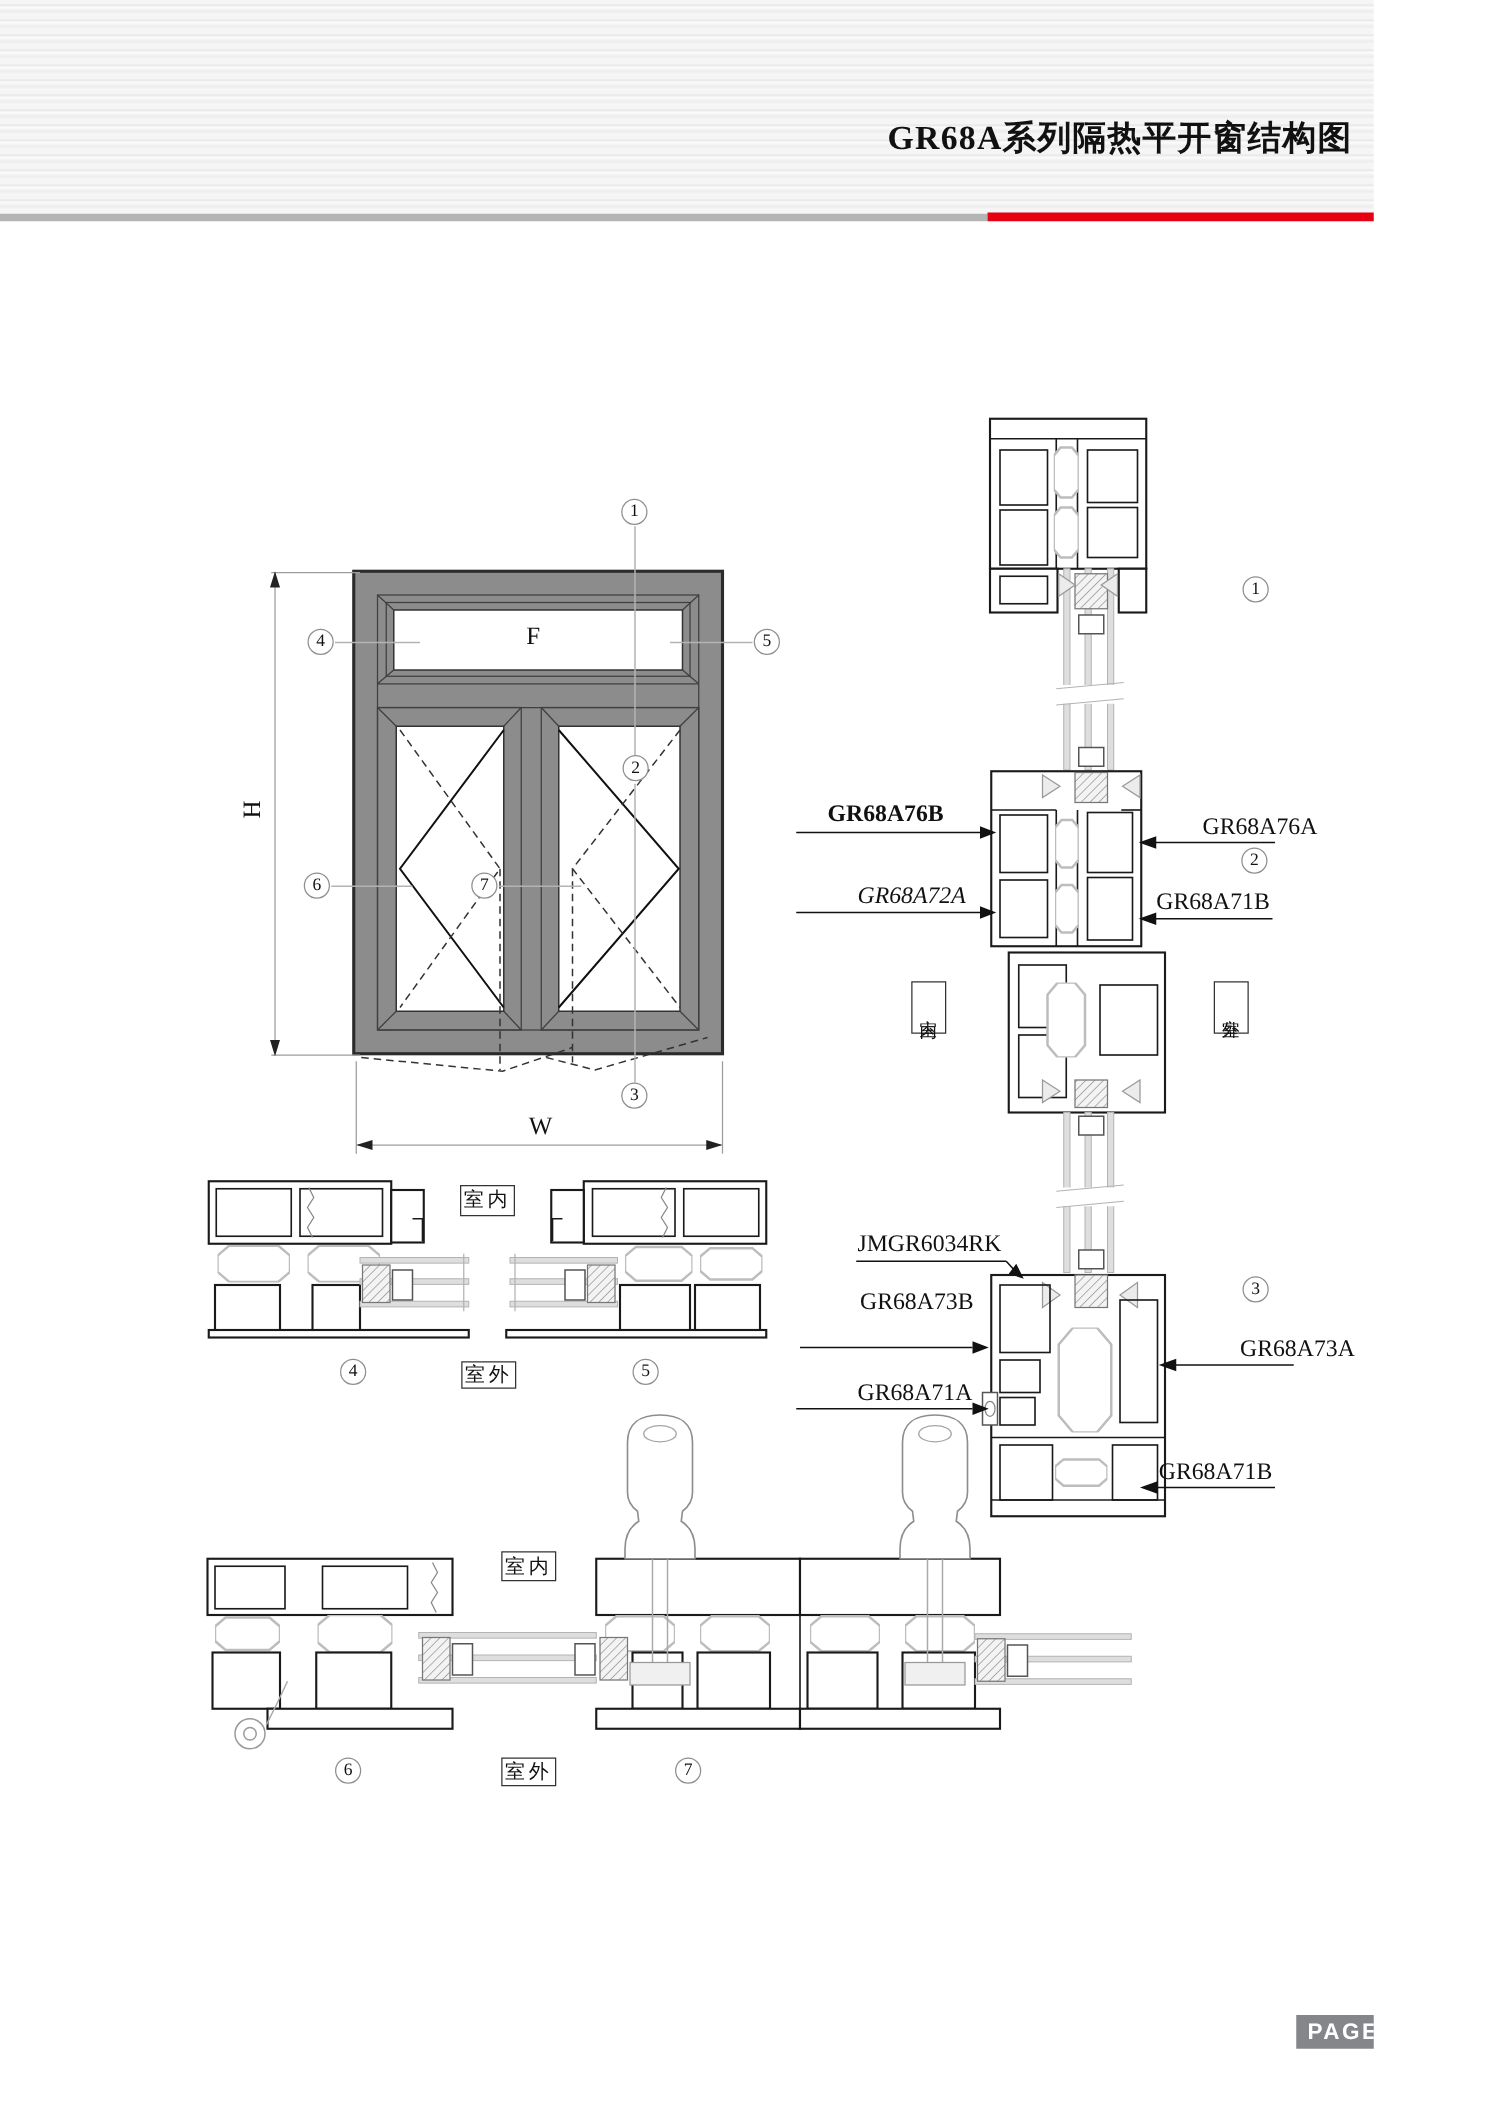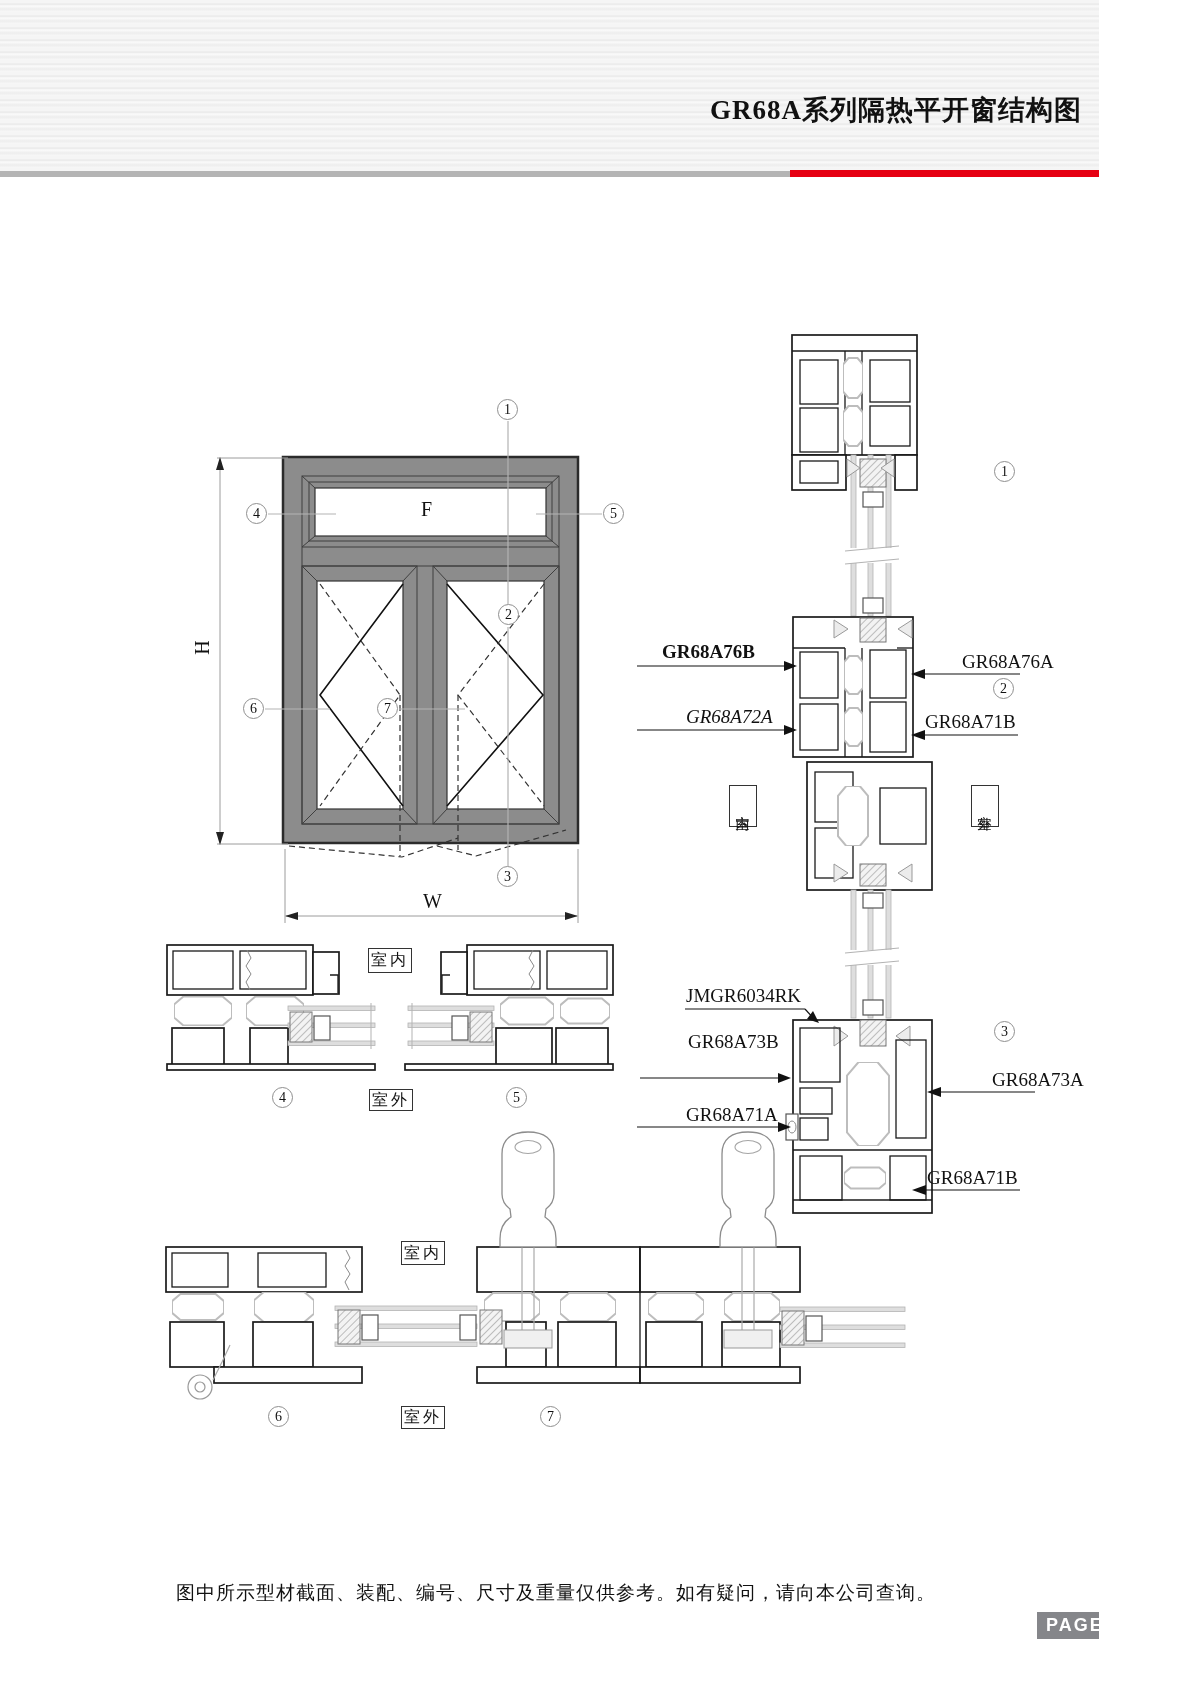--- a/index.html
+++ b/index.html
@@ -373,16 +373,15 @@
   <div class="abs plabel" style="left:686px;top:1104px;">GR68A71A</div>
   <div class="abs plabel" style="left:927px;top:1167px;">GR68A71B</div>
 
   <div class="abs room vert" style="left:729px;top:785px;width:28px;height:42px;">室内</div>
   <div class="abs room vert" style="left:971px;top:785px;width:28px;height:42px;">室外</div>
   <div class="abs room" style="left:368px;top:948px;width:44px;height:25px;">室内</div>
   <div class="abs room" style="left:369px;top:1089px;width:44px;height:22px;">室外</div>
   <div class="abs room" style="left:401px;top:1241px;width:44px;height:24px;">室内</div>
   <div class="abs room" style="left:401px;top:1406px;width:44px;height:23px;">室外</div>
 
-  <div class="abs" id="ft-cn">图中所示型材截面、装配、编号、尺寸及重量仅供参考。如有疑问，请向本公司查询。</div>
   <div class="abs" id="pagebadge">PAGE / 177</div>
 
 </div>
 
 </body></html>

